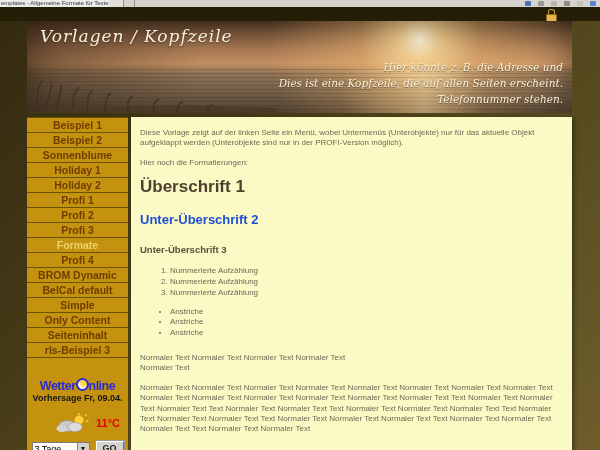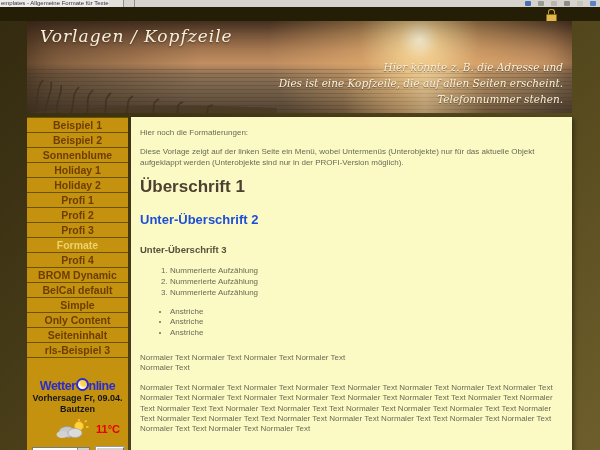--- a/index.html
+++ b/index.html
@@ -57,21 +57,21 @@
     font-size:10.5px;font-weight:bold;color:#6d3e00;text-align:center;cursor:pointer;
     white-space:nowrap;overflow:hidden;}
   .menu-item.active{color:#ecd268;}
 
   
   .weather{position:absolute;top:261px;left:0;width:101px;text-align:center;}
   .wo-logo{font-size:12.5px;font-weight:bold;color:#2a2ccd;letter-spacing:-0.5px;}
   .wo-O{display:inline-block;width:9px;height:9px;border:2px solid #2a2ccd;border-radius:50%;
         background:radial-gradient(circle at 70% 25%, #ffd24a 0 35%, #ffffff 70%);vertical-align:-1px;}
   .wo-line{font-size:9px;font-weight:bold;color:#151515;line-height:1.25;}
-  .wo-row{display:flex;align-items:center;justify-content:space-between;padding:3px 8px 0 28px;}
+  .wo-row{display:flex;align-items:center;justify-content:space-between;padding:3px 8px 0 28px;margin-top:6px;}
   .wo-temp{font-size:11px;font-weight:bold;color:#e80000;}
   .wo-controls{display:flex;align-items:center;justify-content:center;gap:6px;margin-top:8px;}
   .wo-select{display:flex;width:56px;height:13px;background:#fff;border:1px solid #7a7a7a;cursor:pointer;}
   .wo-select-value{flex:1;font-size:9px;line-height:12px;text-align:left;padding-left:2px;color:#000;}
   .wo-select-btn{width:11px;height:11px;background:#d6d3ce;border-left:1px solid #8a8a8a;
       font-size:7px;line-height:11px;color:#222;text-align:center;}
   .wo-go{width:26px;height:14px;background:#d6d3ce;border:1px solid;border-color:#ffffff #6e6e6e #6e6e6e #ffffff;
       box-shadow:0 0 0 1px #9a9a9a;font-size:9px;font-weight:bold;line-height:12px;text-align:center;
       color:#222;cursor:pointer;}
 
@@ -154,21 +154,20 @@
         <div class="menu-item">BelCal default</div>
         <div class="menu-item">Simple</div>
         <div class="menu-item">Only Content</div>
         <div class="menu-item">Seiteninhalt</div>
         <div class="menu-item">rls-Beispiel 3</div>
       </div>
 
       <div class="weather">
         <div class="wo-logo"><span>Wetter</span><span class="wo-O"></span><span>nline</span></div>
         <div class="wo-line">Vorhersage Fr, 09.04.</div>
-        <div class="wo-line">Bautzen</div>
         <div class="wo-row">
           <svg width="34" height="20" viewBox="0 0 34 20">
             <circle cx="24" cy="7" r="4.5" fill="#ffd23e" stroke="#e6a817" stroke-width="1"></circle>
             <g stroke="#ffd23e" stroke-width="1.4">
               <line x1="24" y1="0" x2="24" y2="2"></line>
                 <line x1="30" y1="3" x2="31.5" y2="1.5"></line>
               <line x1="31" y1="8" x2="33.5" y2="8"></line>
             </g>
             <ellipse cx="12" cy="13" rx="8" ry="5.5" fill="#c9c9c9" stroke="#9a9a9a" stroke-width="0.8"></ellipse>
             <ellipse cx="20" cy="14" rx="7" ry="4.5" fill="#dcdcdc" stroke="#a8a8a8" stroke-width="0.8"></ellipse>
@@ -181,22 +180,22 @@
             <span class="wo-select-value">3 Tage</span>
             <span class="wo-select-btn">▼</span>
           </div>
           <div class="wo-go">GO</div>
         </div>
       </div>
     </div>
 
     <div class="content">
       <div class="content-inner">
+        <p class="p-small">Diese Vorlage zeigt auf der linken Seite ein Menü, wobei Untermenüs (Unterobjekte) nur für das aktuelle Objekt aufgeklappt werden (Unterobjekte sind nur in der PROFI-Version möglich).</p>
         <p class="p-small">Hier noch die Formatierungen:</p>
-        <p class="p-small">Diese Vorlage zeigt auf der linken Seite ein Menü, wobei Untermenüs (Unterobjekte) nur für das aktuelle Objekt aufgeklappt werden (Unterobjekte sind nur in der PROFI-Version möglich).</p>
         <div class="h1">Überschrift 1</div>
         <div class="h2">Unter-Überschrift 2</div>
         <div class="h3">Unter-Überschrift 3</div>
         <ol class="fmt">
           <li>Nummerierte Aufzählung</li>
           <li>Nummerierte Aufzählung</li>
           <li>Nummerierte Aufzählung</li>
         </ol>
         <ul class="fmt">
           <li>Anstriche</li>

